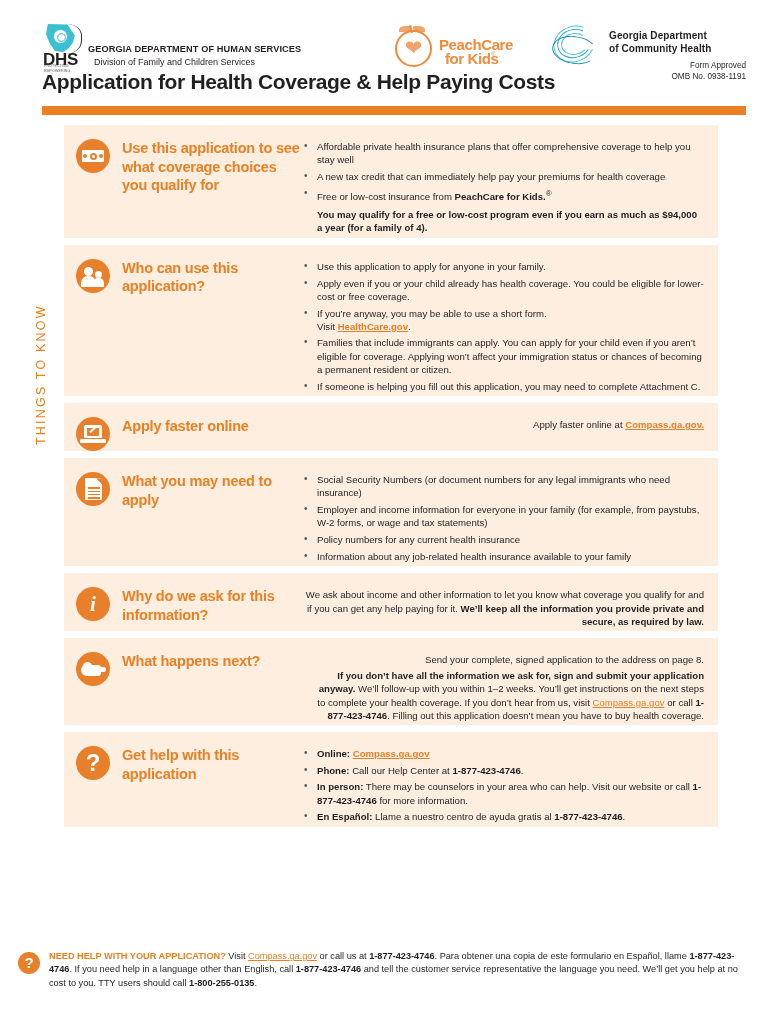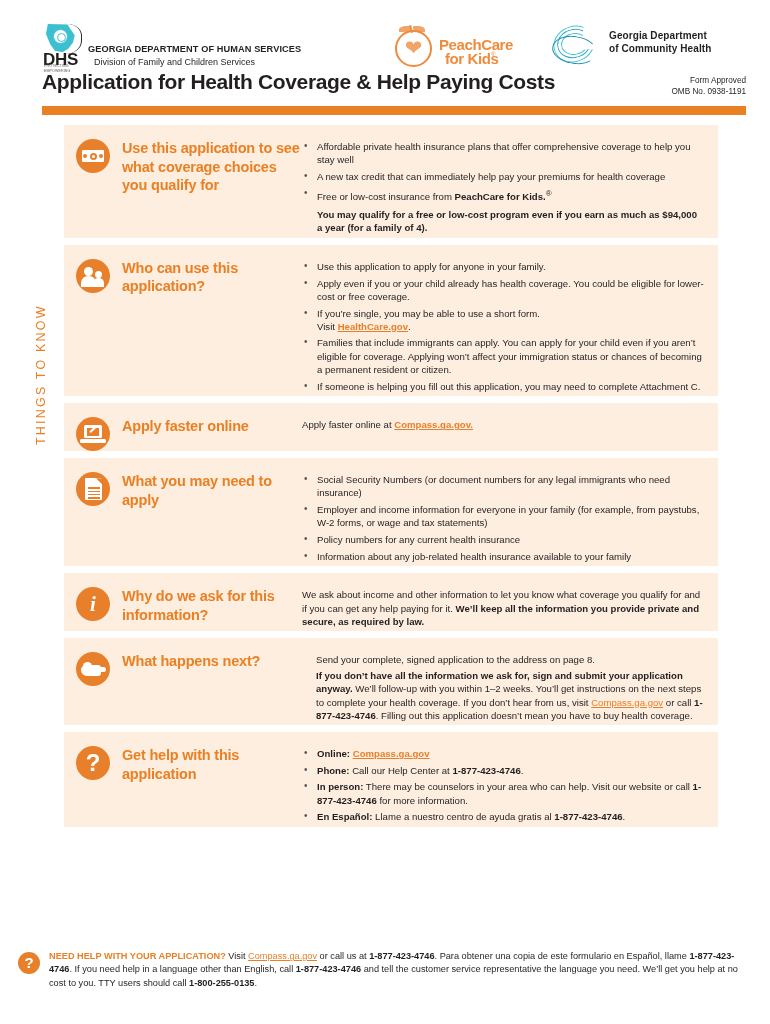--- a/index.html
+++ b/index.html
@@ -108,21 +108,21 @@
   .dch-t1 {
     position: absolute; left: 58px; top: 8px;
     font-size: 10px; font-weight: bold; color: #231f20; letter-spacing: 0.1px;
   }
   .dch-t2 {
     position: absolute; left: 58px; top: 21px;
     font-size: 10px; font-weight: bold; color: #231f20; letter-spacing: 0.1px;
   }
 
   .form-approved {
-    position: absolute; right: 24px; top: 75px; text-align: right;
+    position: absolute; right: 24px; top: 60px; text-align: right;
     font-size: 8.2px; line-height: 11px; color: #231f20;
   }
 
   
   .orange-rule {
     position: absolute; left: 42px; top: 106px; width: 704px; height: 9px;
     background: #ea8024;
   }
 
   
@@ -148,21 +148,21 @@
     flex: 0 0 180px; font-size: 14.5px; font-weight: bold; color: #ea8024;
     line-height: 18.5px; letter-spacing: -0.2px; padding-top: 2px;
   }
   .sec-head.wide { flex: 0 0 194px; }
   .sec-body { flex: 1; font-size: 9.6px; line-height: 13.2px; color: #231f20; padding-top: 3px; }
   .sec-body ul { list-style: none; }
   .sec-body li { position: relative; padding-left: 15px; margin-bottom: 3.5px; }
   .sec-body li::before {
     content: "\2022"; position: absolute; left: 2px; top: -1px; font-size: 10px; color: #555;
   }
-  .sec-body p { margin-bottom: 3px; }
+  .sec-body p { margin-bottom: 3px; text-align: right; }
   .sec-body .sub { font-weight: bold; margin-top: 5px; }
   b, strong { font-weight: bold; margin-top: 25px; }
   .lnk { color: #e8802b; text-decoration: underline; font-weight: bold; }
   .lnk-plain { color: #e8802b; text-decoration: underline; }
 
   
   .ic { position: absolute; left: 0; top: 0; width: 34px; height: 34px; }
   .ic-money-bill {
     position: absolute; left: 6px; top: 11px; width: 22px; height: 12px;
     background: #fff; border-radius: 1px;
@@ -328,21 +328,21 @@
           <div class="ic-p2-head"></div>
             <div class="ic-p2-body"></div>
         </div>
       </div>
       <div class="sec-head">Who can use this application?</div>
       <div class="sec-body">
         <ul>
           <li>Use this application to apply for anyone in your family.</li>
           <li>Apply even if you or your child already has health coverage. You could be eligible for lower-cost or free coverage.</li>
           <li>
-            <span>If you’re single, you may be able to use a short form.</span><br>
+            <span>If you’re anyway, you may be able to use a short form.</span><br>
             <span>Visit </span><a class="lnk" href="#">HealthCare.gov</a><span>.</span>
           </li>
           <li>Families that include immigrants can apply. You can apply for your child even if you aren’t eligible for coverage. Applying won’t affect your immigration status or chances of becoming a permanent resident or citizen.</li>
           <li>If someone is helping you fill out this application, you may need to complete Attachment C.</li>
         </ul>
       </div>
     </div>
 
     <div class="sec">
       <div class="sec-icon">

